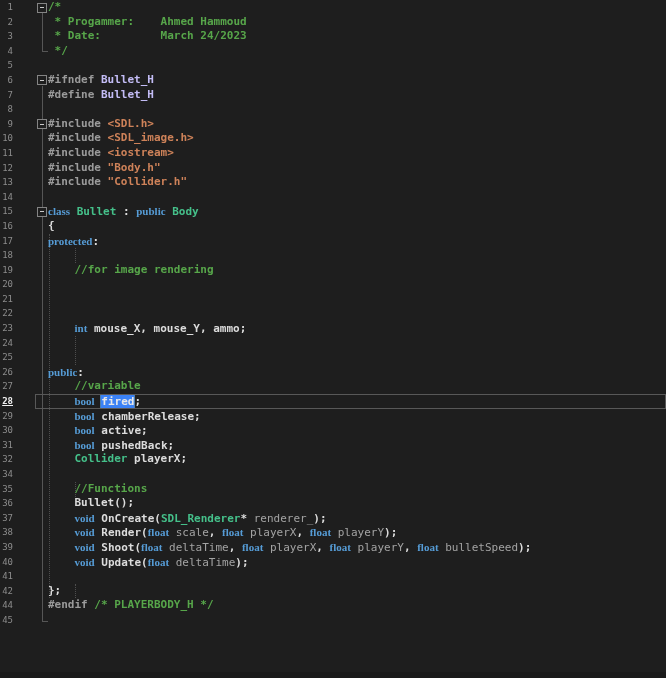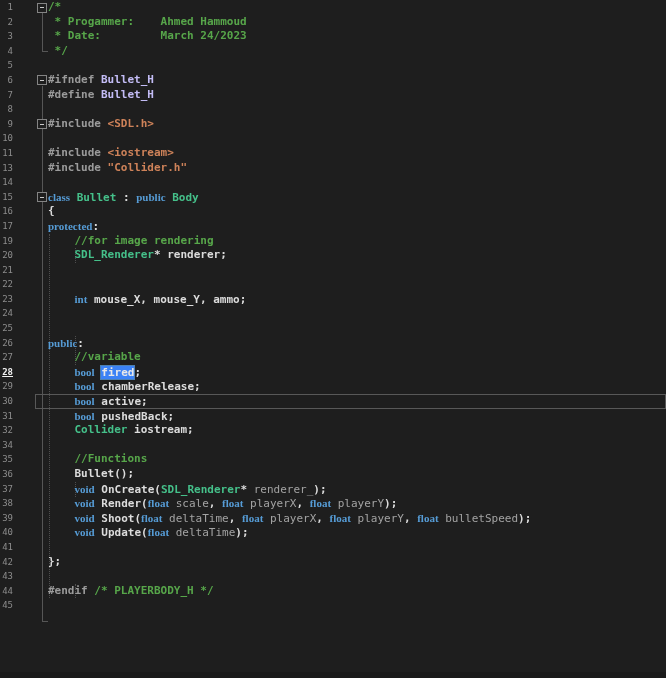--- a/index.html
+++ b/index.html
@@ -114,27 +114,33 @@
       <div class="line">
         <span class="num">9</span>
         <span class="foldcol">
           <span class="foldbox"></span>
         </span>
         <span class="codetext"><span class="tk-d">#include </span><span class="tk-s">&lt;SDL.h&gt;</span></span>
       </div>
       <div class="line">
         <span class="num">10</span>
         <span class="foldcol"></span>
+        <span class="codetext"><span class="tk-d">#include </span><span class="tk-s">&lt;SDL_image.h&gt;</span></span>
       </div>
       <div class="line">
         <span class="num">11</span>
         <span class="foldcol"></span>
         <span class="codetext"><span class="tk-d">#include </span><span class="tk-s">&lt;iostream&gt;</span></span>
       </div>
       <div class="line">
+        <span class="num">12</span>
+        <span class="foldcol"></span>
+        <span class="codetext"><span class="tk-d">#include </span><span class="tk-s">"Body.h"</span></span>
+      </div>
+      <div class="line">
         <span class="num">13</span>
         <span class="foldcol"></span>
         <span class="codetext"><span class="tk-d">#include </span><span class="tk-s">"Collider.h"</span></span>
       </div>
       <div class="line">
         <span class="num">14</span>
         <span class="foldcol"></span>
         <span class="codetext"></span>
       </div>
       <div class="line">
@@ -148,28 +154,32 @@
         <span class="num">16</span>
         <span class="foldcol"></span>
         <span class="codetext"><span class="tk-p">{</span></span>
       </div>
       <div class="line">
         <span class="num">17</span>
         <span class="foldcol"></span>
         <span class="codetext"><span class="tk-k">protected</span><span class="tk-p">:</span></span>
       </div>
       <div class="line">
+        <span class="num">18</span>
+        <span class="foldcol"></span>
+        <span class="codetext"></span>
+      </div>
+      <div class="line">
         <span class="num">19</span>
         <span class="foldcol"></span>
         <span class="codetext"><span class="tk-p">    </span><span class="tk-c">//for image rendering</span></span>
       </div>
       <div class="line">
         <span class="num">20</span>
         <span class="foldcol"></span>
-        <span class="codetext"><span class="tk-p">    </span><span class="tk-t">SDL_Renderer</span><span class="tk-p">* renderer;</span></span>
       </div>
       <div class="line">
         <span class="num">21</span>
         <span class="foldcol"></span>
       </div>
       <div class="line">
         <span class="num">22</span>
         <span class="foldcol"></span>
       </div>
       <div class="line">
@@ -213,21 +223,21 @@
         <span class="codetext"><span class="tk-p">    </span><span class="tk-k">bool</span><span class="tk-p"> active;</span></span>
       </div>
       <div class="line">
         <span class="num">31</span>
         <span class="foldcol"></span>
         <span class="codetext"><span class="tk-p">    </span><span class="tk-k">bool</span><span class="tk-p"> pushedBack;</span></span>
       </div>
       <div class="line">
         <span class="num">32</span>
         <span class="foldcol"></span>
-        <span class="codetext"><span class="tk-p">    </span><span class="tk-t">Collider</span><span class="tk-p"> iostream;</span></span>
+        <span class="codetext"><span class="tk-p">    </span><span class="tk-t">Collider</span><span class="tk-p"> playerX;</span></span>
       </div>
       <div class="line">
         <span class="num">34</span>
         <span class="foldcol"></span>
         <span class="codetext"></span>
       </div>
       <div class="line">
         <span class="num">35</span>
         <span class="foldcol"></span>
         <span class="codetext"><span class="tk-p">    </span><span class="tk-c">//Functions</span></span>
@@ -259,25 +269,20 @@
       </div>
       <div class="line">
         <span class="num">41</span>
         <span class="foldcol"></span>
         <span class="codetext"></span>
       </div>
       <div class="line">
         <span class="num">42</span>
         <span class="foldcol"></span>
         <span class="codetext"><span class="tk-p">};</span></span>
-      </div>
-      <div class="line">
-        <span class="num">43</span>
-        <span class="foldcol"></span>
-        <span class="codetext"></span>
       </div>
       <div class="line">
         <span class="num">44</span>
         <span class="foldcol"></span>
         <span class="codetext"><span class="tk-d">#endif </span><span class="tk-c">/* PLAYERBODY_H */</span></span>
       </div>
       <div class="line">
         <span class="num">45</span>
         <span class="foldcol"></span>
         <span class="codetext"></span>

